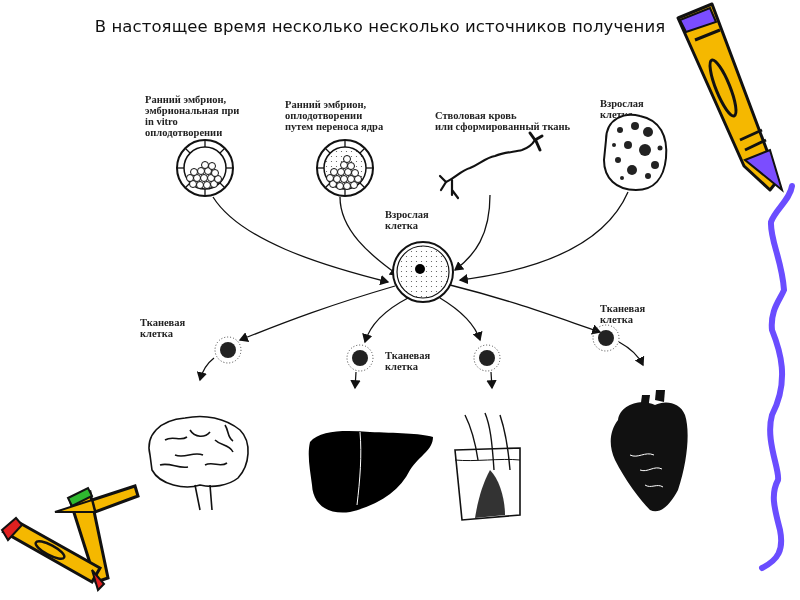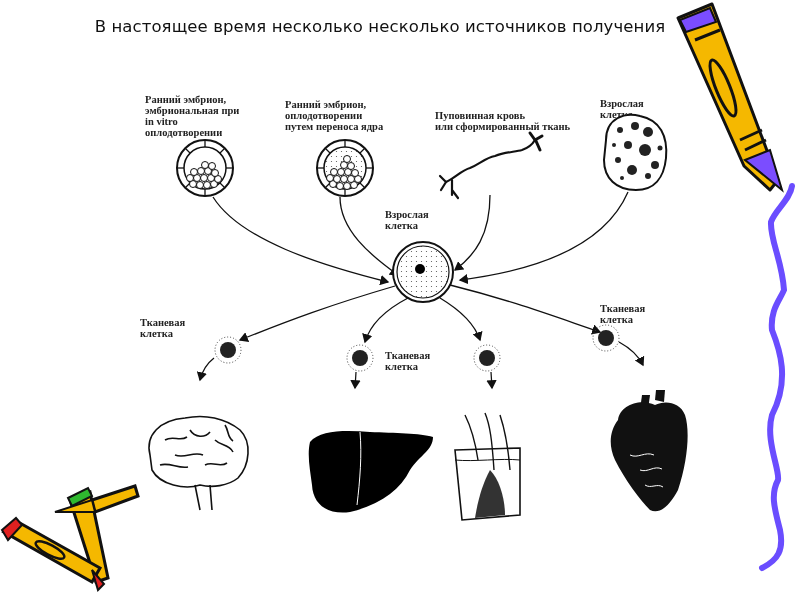--- a/index.html
+++ b/index.html
@@ -28,21 +28,21 @@
   <div>эмбриональная при</div>
   <div>in vitro</div>
   <div>оплодотворении</div>
 </div>
 <div class="lbl" style="left:285px;top:99px;width:120px;">
   <div>Ранний эмбрион,</div>
   <div>оплодотворении</div>
   <div>путем переноса ядра</div>
 </div>
 <div class="lbl" style="left:435px;top:110px;width:150px;">
-  <div>Пуповинная кровь</div>
+  <div>Стволовая кровь</div>
   <div>или сформированный ткань</div>
 </div>
 <div class="lbl" style="left:600px;top:98px;width:70px;">
   <div>Взрослая</div>
   <div>клетка</div>
 </div>
 <div class="lbl" style="left:385px;top:209px;width:80px;">
   <div>Взрослая</div>
   <div>клетка</div>
 </div>

